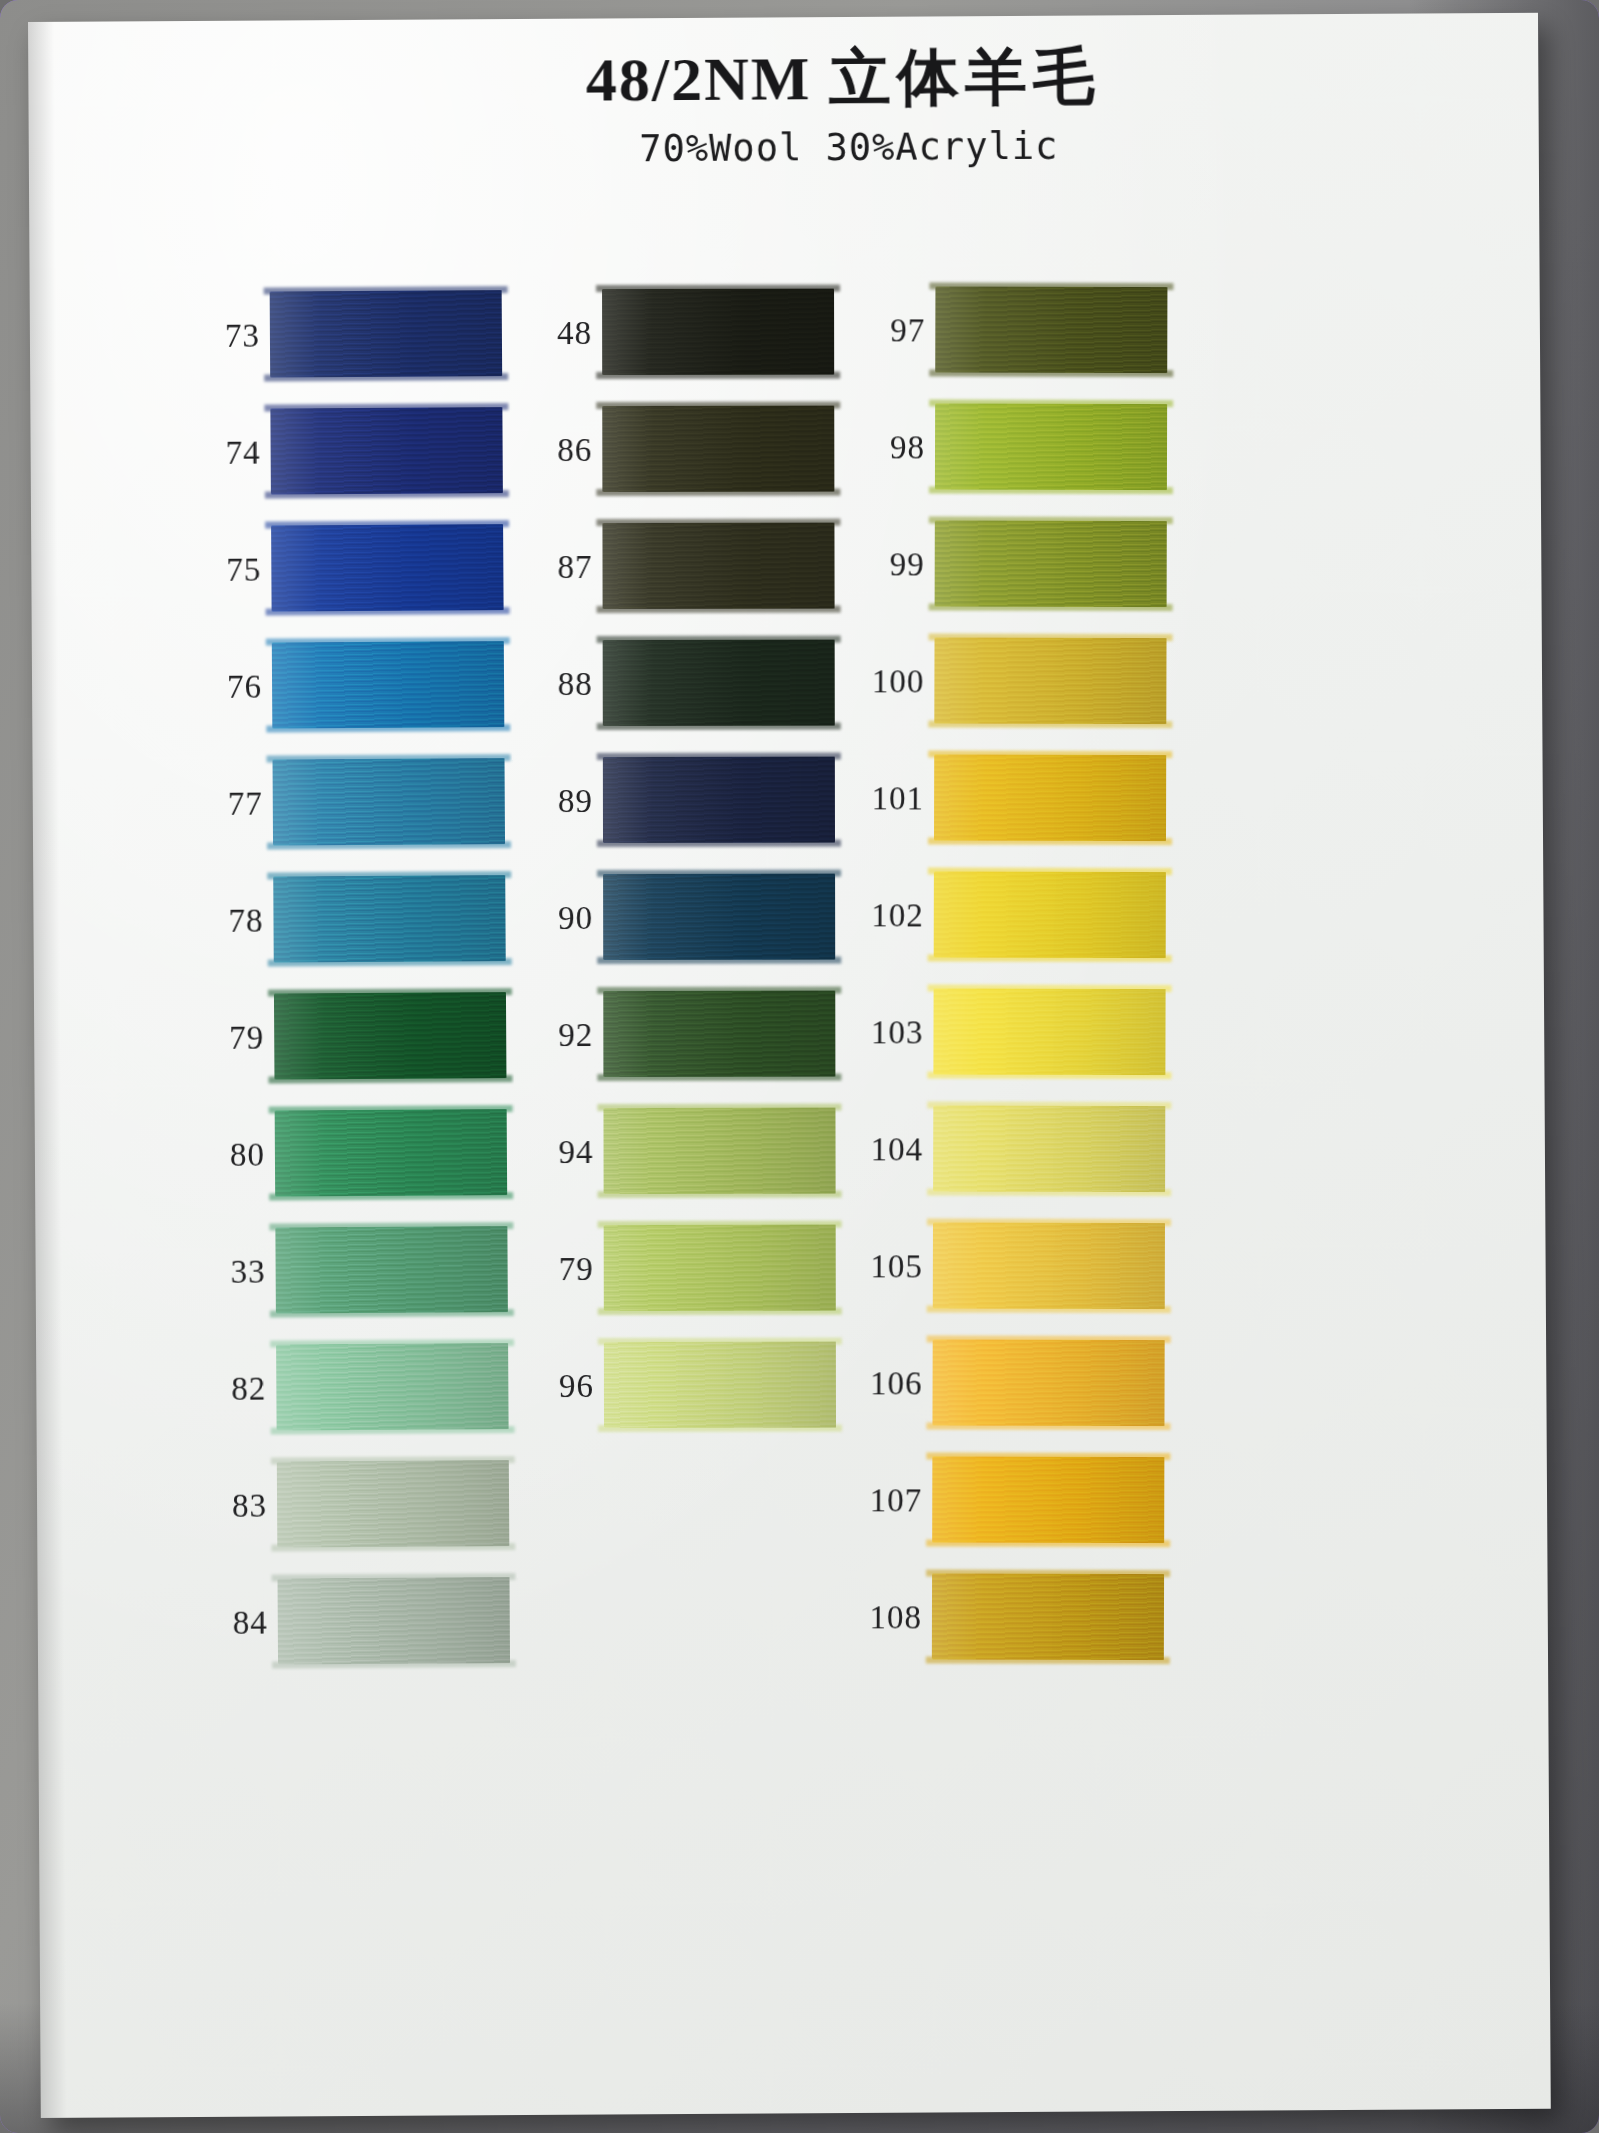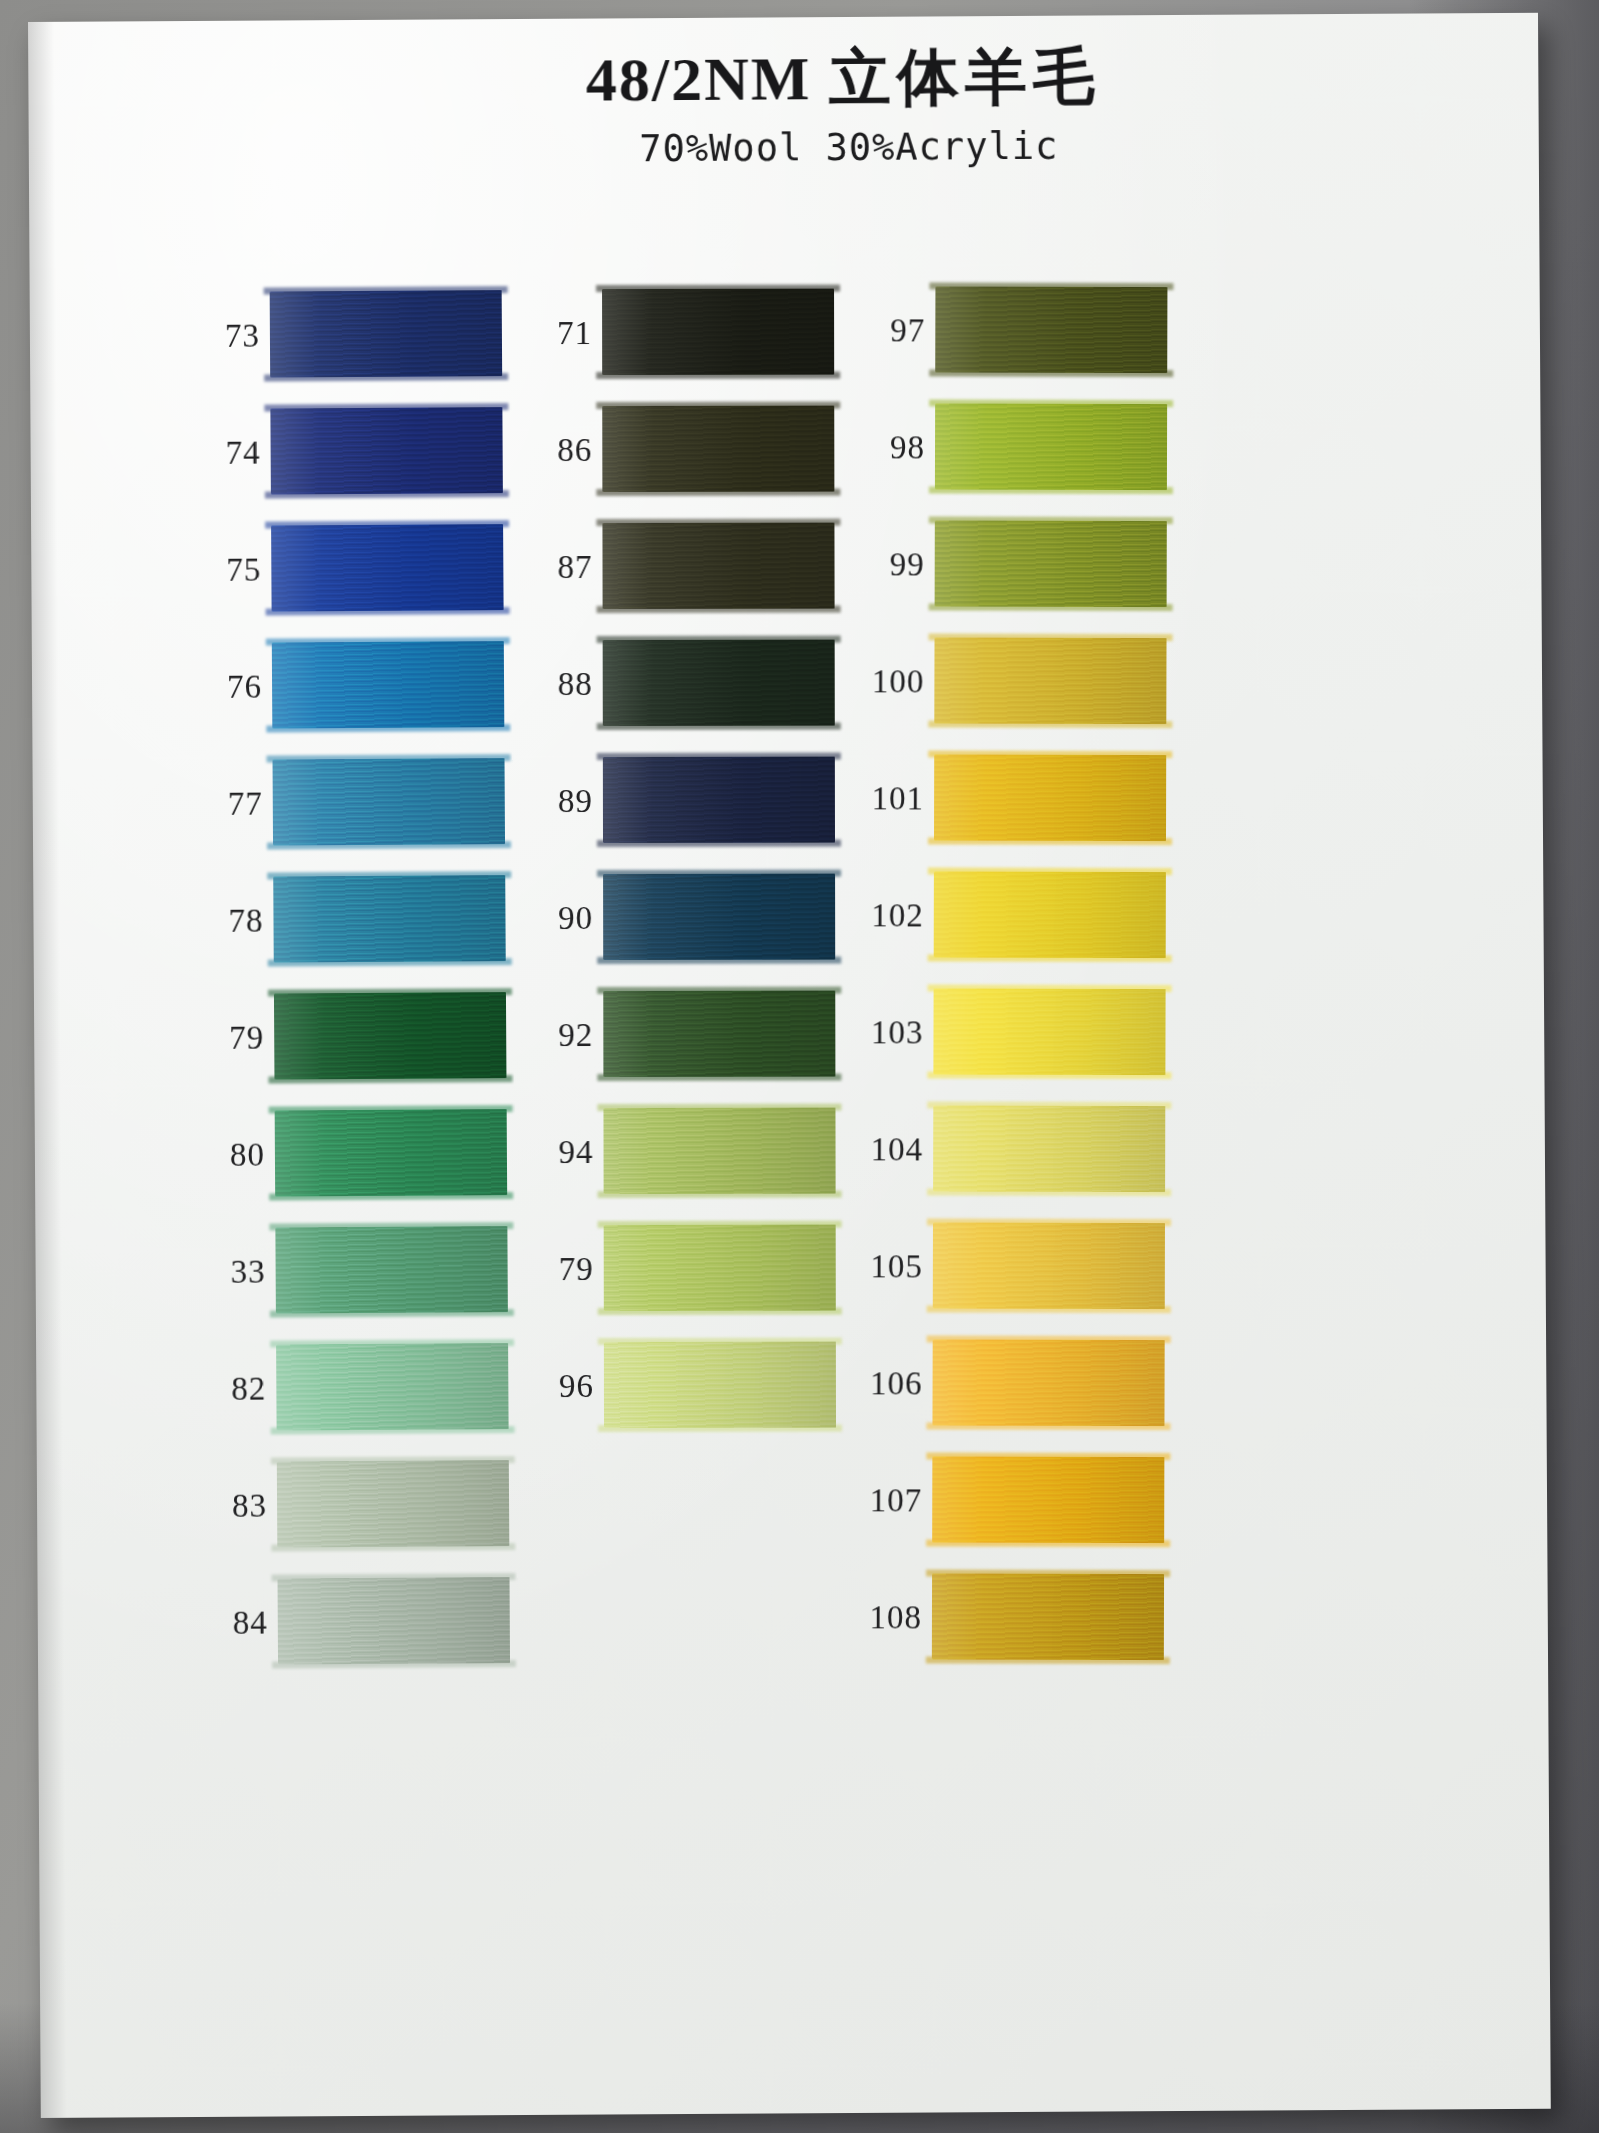--- a/index.html
+++ b/index.html
@@ -7,20 +7,21 @@
     padding: 0;
     background: #6e6e6e;
   }
   #page {
     position: relative;
     width: 1599px;
     height: 2133px;
     overflow: hidden;
     font-family: "Liberation Serif", "DejaVu Serif", serif;
     background: #8b5cf6;
+    border-radius: 18px;
   }
 
   
   .desk {
     position: absolute;
     inset: 0;
     background:
       linear-gradient(115deg, #8d8d8b 0%, #9a9a97 35%, #86868a 70%, #6f6f73 100%);
   }
   .desk-shadow-r {
@@ -325,21 +326,21 @@
                 <div class="threads"></div>
                 <div class="sheen"></div>
               </div>
             </div>
           </div>
         </div>
         <div class="column col-1">
           <div class="strip"></div>
           <div class="rows" style="padding-top: 58px;">
             <div class="row">
-              <div class="row-label">71</div>
+              <div class="row-label">48</div>
               <div class="swatch" style="background: rgb(27, 29, 21);">
                 <div class="fuzz-t" style="background: rgb(27, 29, 21);"></div>
                 <div class="fuzz-b" style="background: rgb(27, 29, 21);"></div>
                 <div class="threads"></div>
                 <div class="sheen"></div>
               </div>
             </div>
             <div class="row">
               <div class="row-label">86</div>
               <div class="swatch" style="background: rgb(48, 48, 28);">

